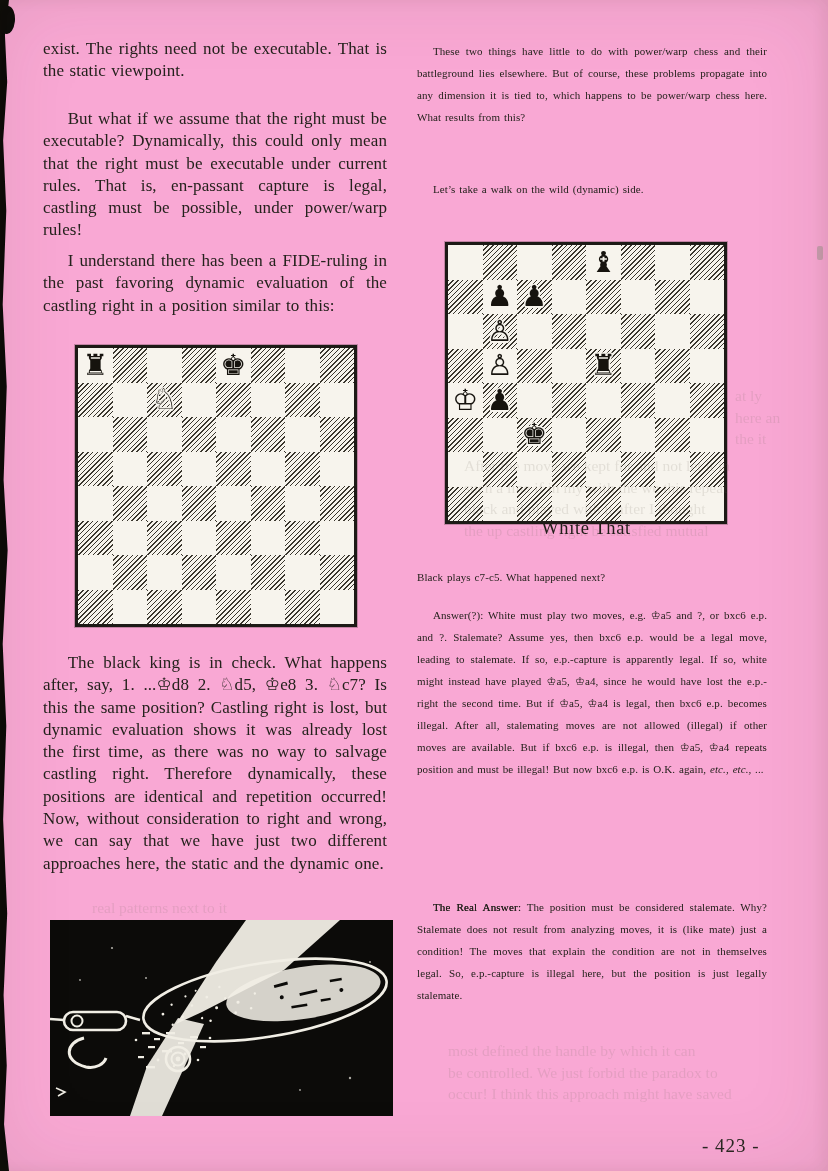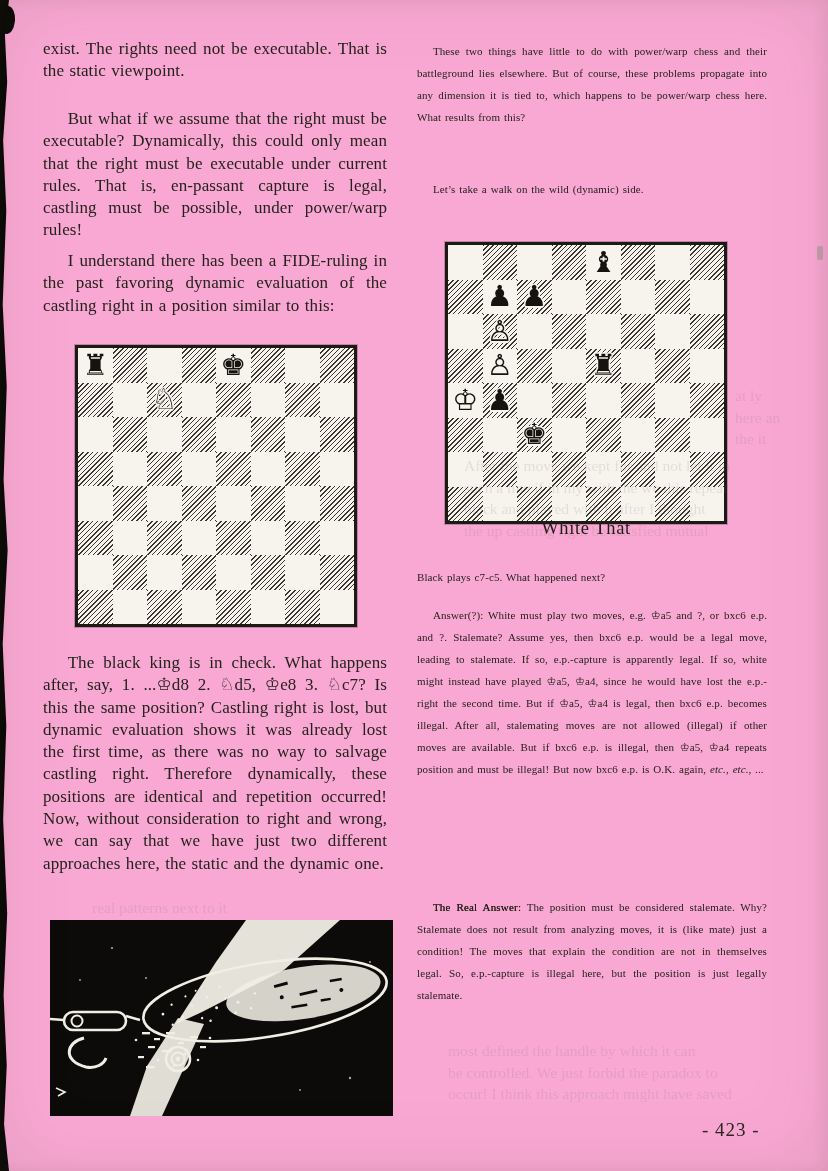--- a/index.html
+++ b/index.html
@@ -36,21 +36,21 @@
   }
   .piece{
     position:absolute;inset:0;display:flex;align-items:center;justify-content:center;
     font-family:"DejaVu Sans",sans-serif;font-size:29px;line-height:1;color:#16130e;
     text-shadow:-1.5px 0 #f7f4ed,1.5px 0 #f7f4ed,0 -1.5px #f7f4ed,0 1.5px #f7f4ed,
       -1px -1px #f7f4ed,1px 1px #f7f4ed,-1px 1px #f7f4ed,1px -1px #f7f4ed;
   }
   .caption{
     position:absolute;text-align:center;font-size:18.5px;letter-spacing:.6px;color:#211e19;
   }
-  .pagenum{position:absolute;font-size:19px;letter-spacing:1px;color:#2a2722;}
+  .pagenum{position:absolute;font-size:19px;letter-spacing:1px;color:#2a2722;margin-top:16px;}
 
   
   .ghost{
     position:absolute;color:#6f675a;opacity:.15;filter:blur(.45px);
     white-space:pre-line;font-size:15.5px;line-height:21.5px;text-align:justify;
     pointer-events:none;
   }
 
   
   .edge-left{

